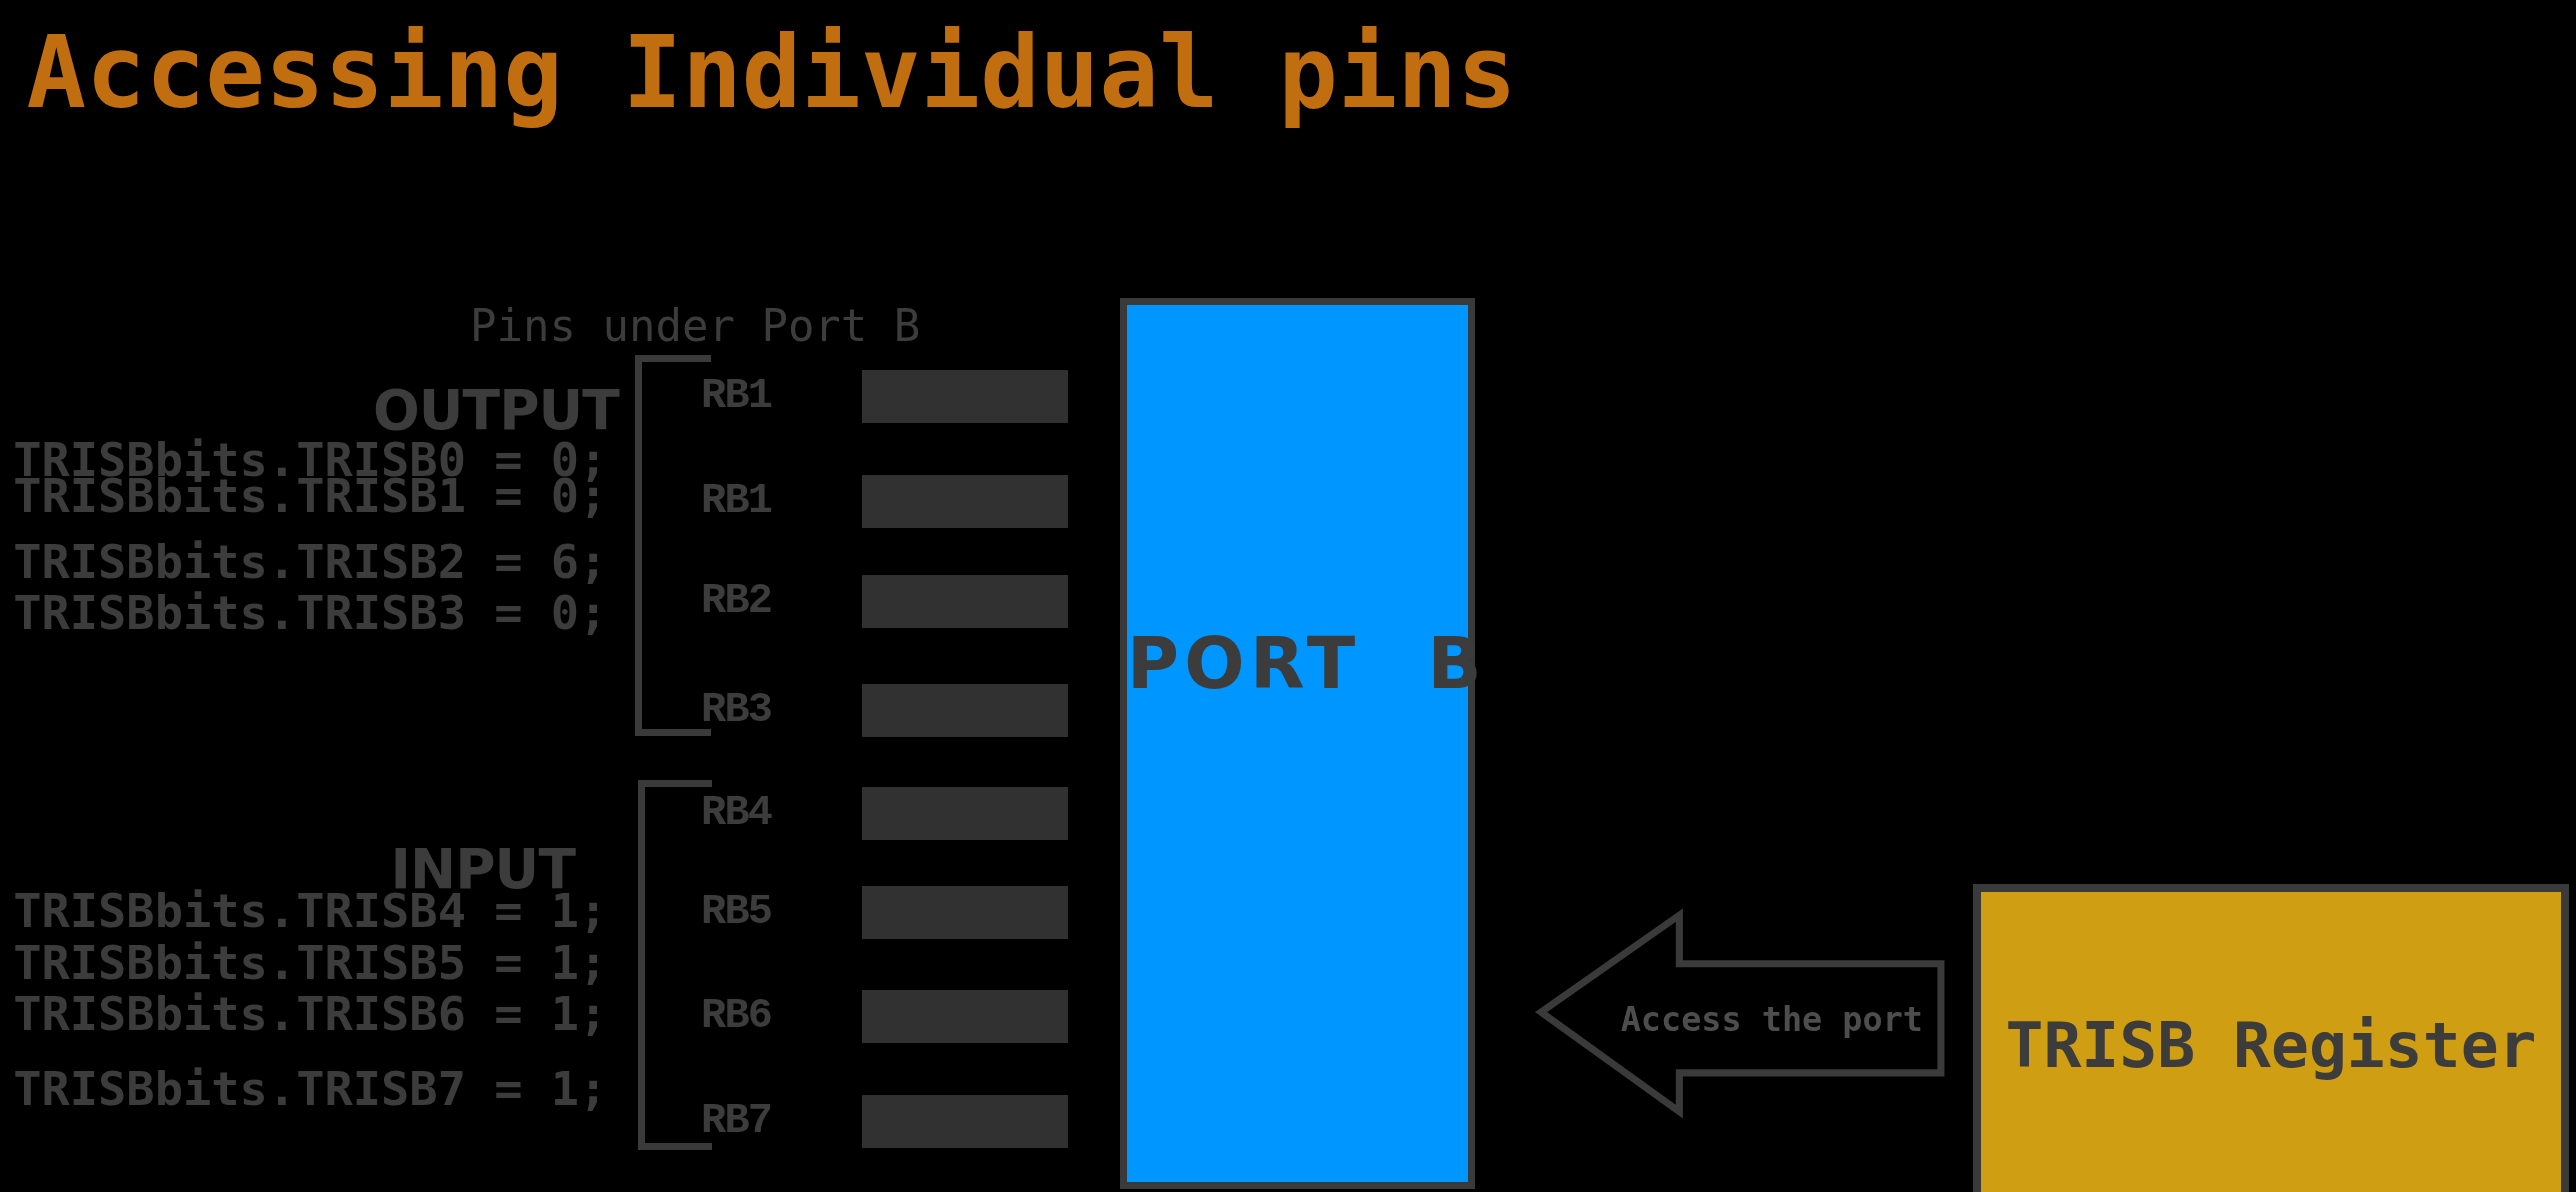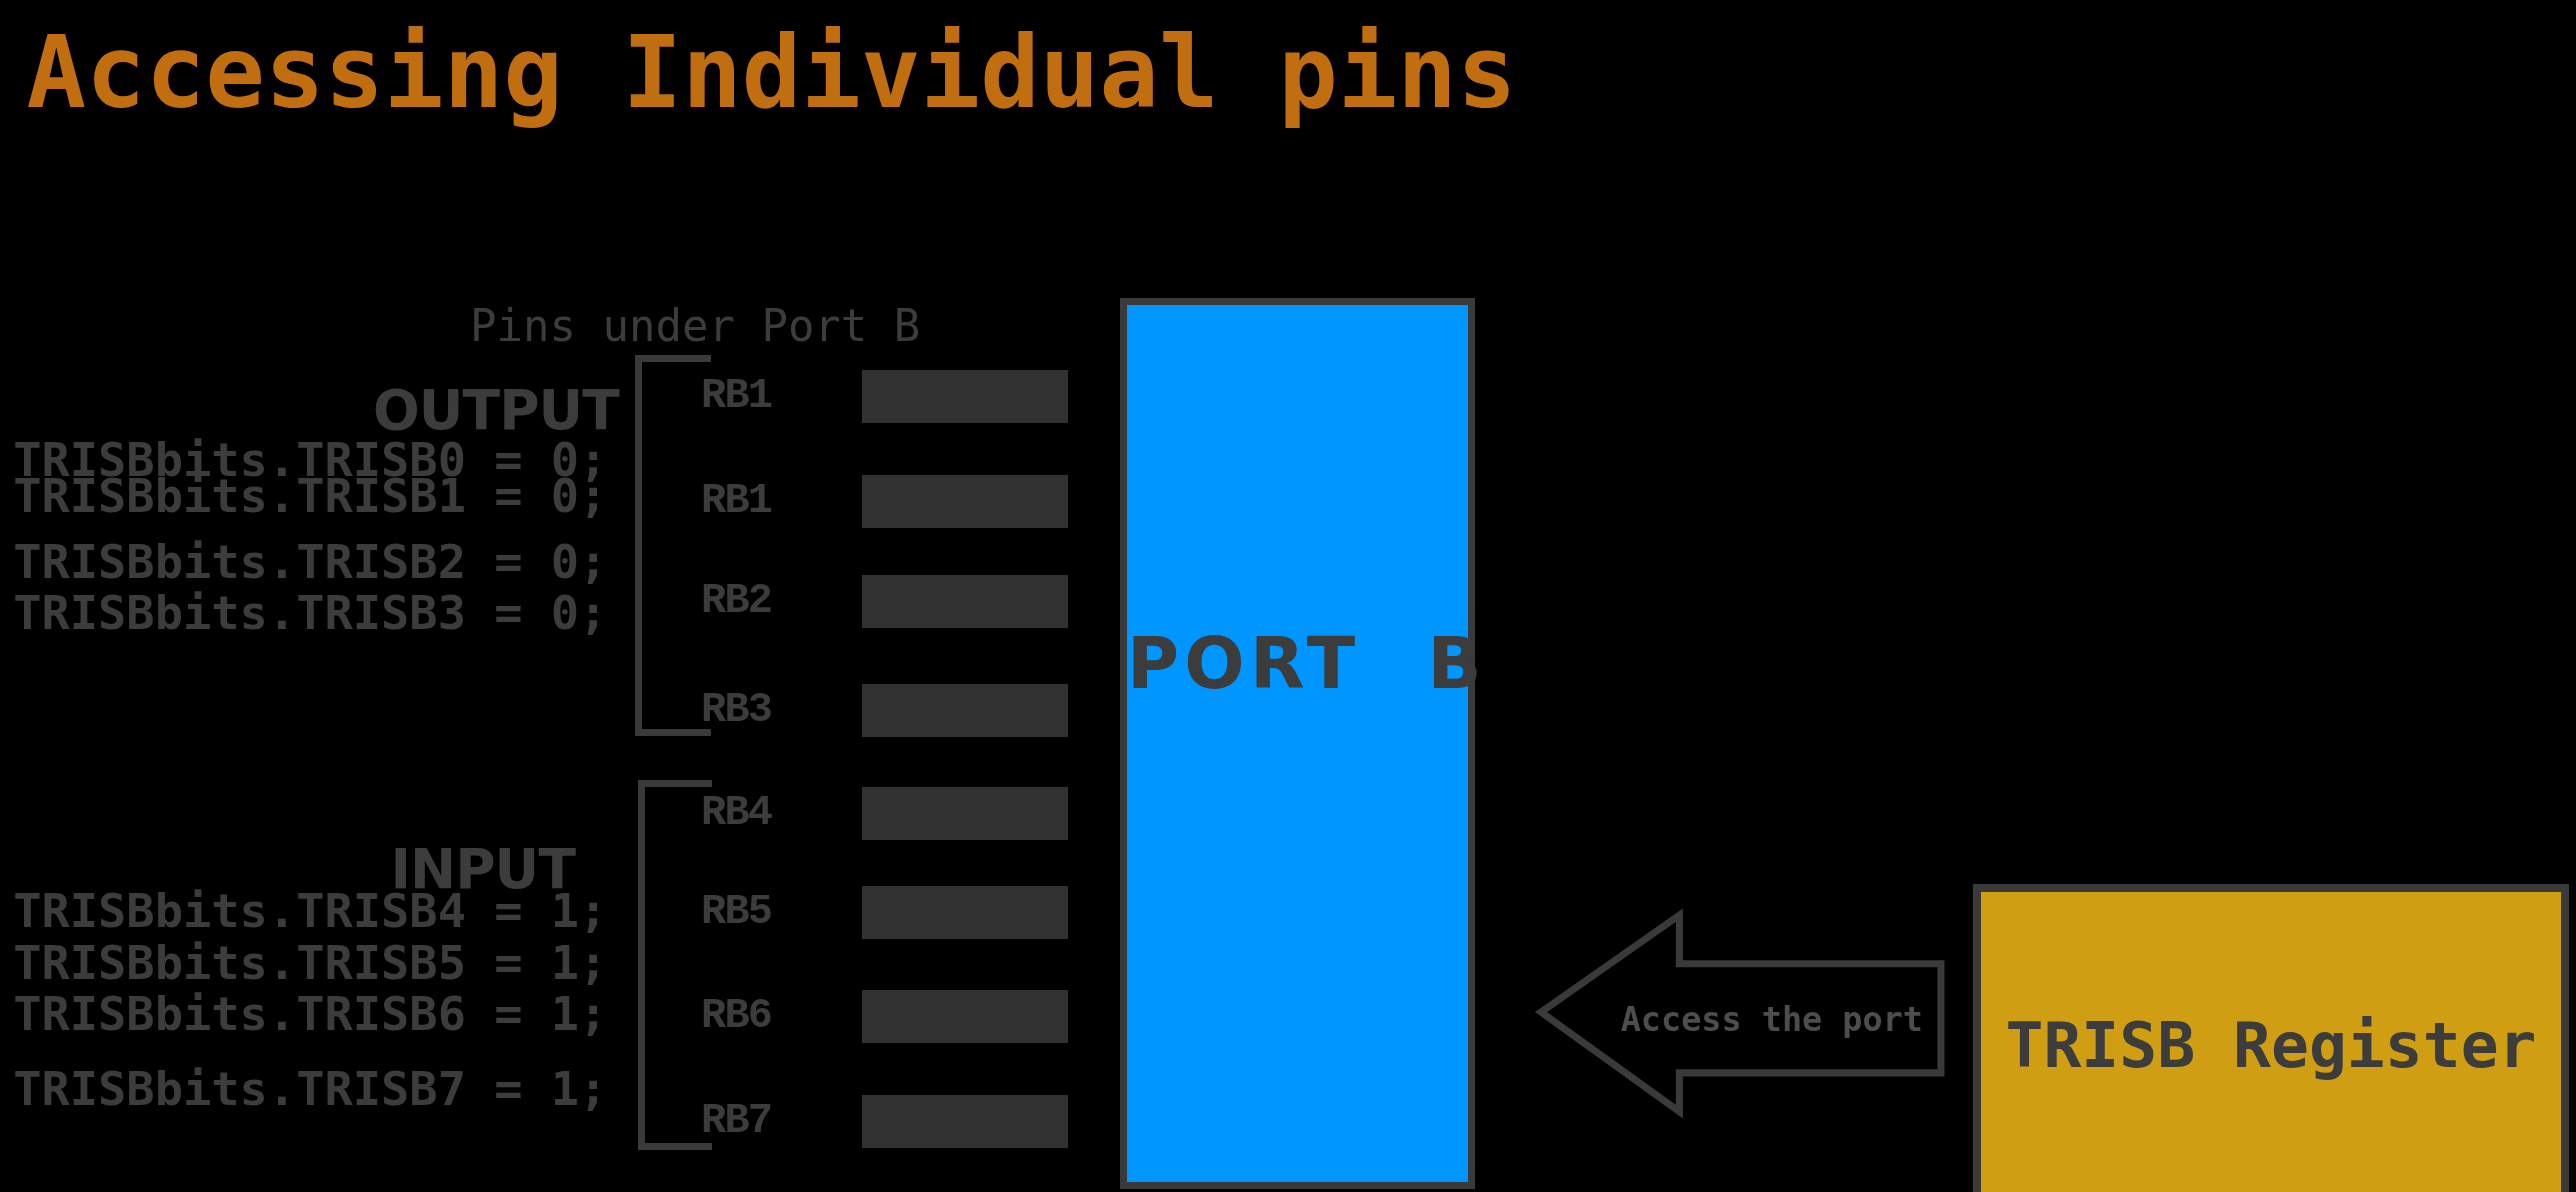--- a/index.html
+++ b/index.html
@@ -93,21 +93,21 @@
 <div id="slide">
 
   <div class="abs page-title mono">Accessing Individual pins</div>
 
   <div class="abs pins-heading mono">Pins under Port B</div>
 
   <div class="abs group-label" style="left:370px;top:379px;width:249px;">OUTPUT</div>
   <div>
     <div class="abs code-line mono" style="top:434px;">TRISBbits.TRISB0 = 0;</div>
     <div class="abs code-line mono" style="top:470px;">TRISBbits.TRISB1 = 0;</div>
-    <div class="abs code-line mono" style="top:536px;">TRISBbits.TRISB2 = 0;</div>
+    <div class="abs code-line mono" style="top:536px;">TRISBbits.TRISB2 = 6;</div>
     <div class="abs code-line mono" style="top:587px;">TRISBbits.TRISB3 = 0;</div>
   </div>
   <div class="abs bracket" style="left:635px;top:355px;width:76px;height:381px;"></div>
 
   <div>
     <div class="abs pin-label" style="top:370px;">RB1</div>
     <div class="abs pin-bar" style="top:370px;"></div>
     <div class="abs pin-label" style="top:475px;">RB1</div>
     <div class="abs pin-bar" style="top:475px;"></div>
     <div class="abs pin-label" style="top:575px;">RB2</div>

